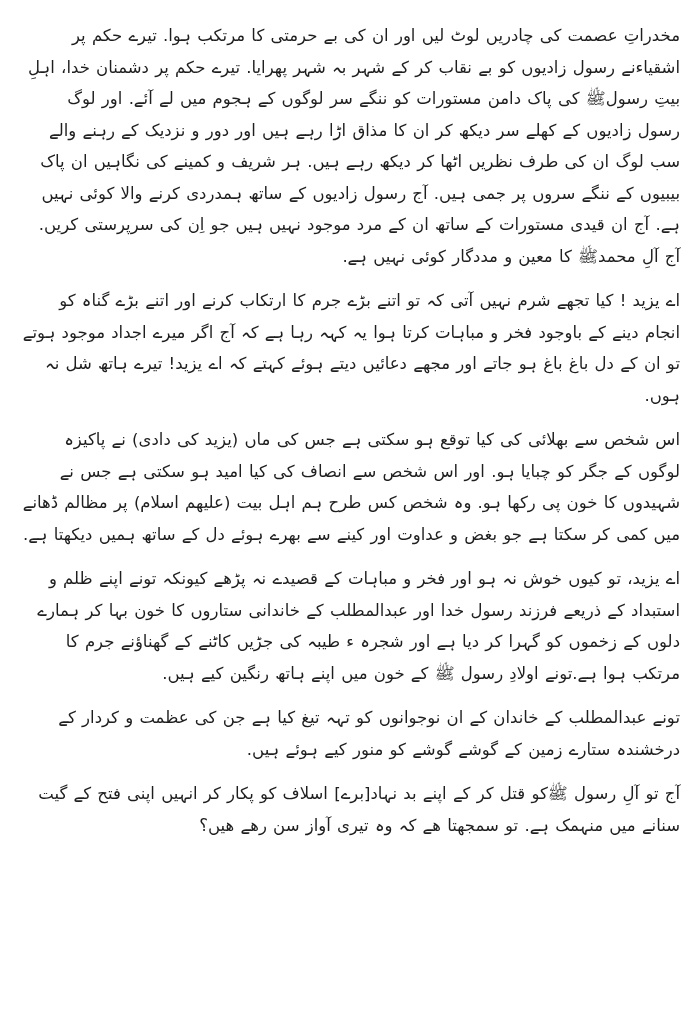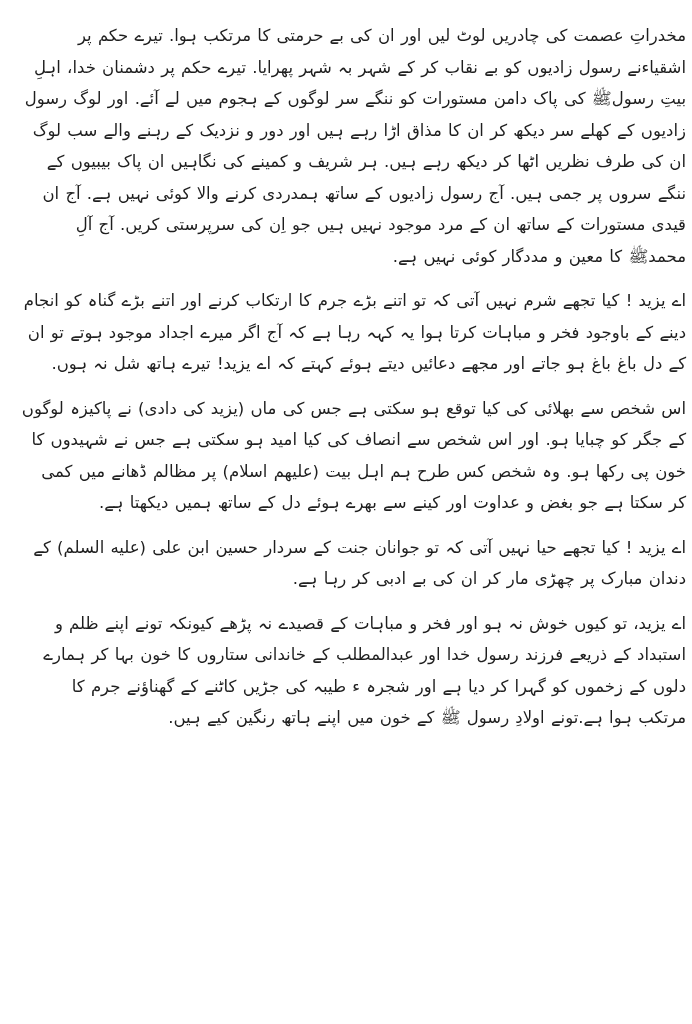--- a/index.html
+++ b/index.html
@@ -13,33 +13,34 @@
       font-family: "DejaVu Sans", "Liberation Sans", sans-serif;
       overflow: hidden;
     }
     .page {
       box-sizing: border-box;
       width: 692px;
       height: 1024px;
       direction: rtl;
       unicode-bidi: embed;
       text-align: right;
-      padding: 20px 6px 0 20px;
+      padding: 20px 12px 0 20px;
       color: #1e1e1e;
       font-size: 16.5px;
       line-height: 31.5px;
       overflow: hidden;
     }
     .page p {
       margin: 0 0 13px 0;
       word-spacing: 1px;
     }
   </style>
 </head>
 <body style="background: rgb(255, 255, 255);">
 
 <div class="page" style="color: rgb(30, 30, 30);">
   <p>مخدراتِ عصمت کی چادریں لوٹ لیں اور ان کی بے حرمتی کا مرتکب ہوا. تیرے حکم پر اشقیاءنے رسول زادیوں کو بے نقاب کر کے شہر بہ شہر پھرایا. تیرے حکم پر دشمنان خدا، اہلِ بیتِ رسولﷺ کی پاک دامن مستورات کو ننگے سر لوگوں کے ہجوم میں لے آئے. اور لوگ رسول زادیوں کے کھلے سر دیکھ کر ان کا مذاق اڑا رہے ہیں اور دور و نزدیک کے رہنے والے سب لوگ ان کی طرف نظریں اٹھا کر دیکھ رہے ہیں. ہر شریف و کمینے کی نگاہیں ان پاک بیبیوں کے ننگے سروں پر جمی ہیں. آج رسول زادیوں کے ساتھ ہمدردی کرنے والا کوئی نہیں ہے. آج ان قیدی مستورات کے ساتھ ان کے مرد موجود نہیں ہیں جو اِن کی سرپرستی کریں. آج آلِ محمدﷺ کا معین و مددگار کوئی نہیں ہے.</p>
   <p>اے یزید ! کیا تجھے شرم نہیں آتی کہ تو اتنے بڑے جرم کا ارتکاب کرنے اور اتنے بڑے گناہ کو انجام دینے کے باوجود فخر و مباہات کرتا ہوا یہ کہہ رہا ہے کہ آج اگر میرے اجداد موجود ہوتے تو ان کے دل باغ باغ ہو جاتے اور مجھے دعائیں دیتے ہوئے کہتے کہ اے یزید! تیرے ہاتھ شل نہ ہوں.</p>
   <p>اس شخص سے بھلائی کی کیا توقع ہو سکتی ہے جس کی ماں (یزید کی دادی) نے پاکیزہ لوگوں کے جگر کو چبایا ہو. اور اس شخص سے انصاف کی کیا امید ہو سکتی ہے جس نے شہیدوں کا خون پی رکھا ہو. وہ شخص کس طرح ہم اہل بیت (علیھم اسلام) پر مظالم ڈھانے میں کمی کر سکتا ہے جو بغض و عداوت اور کینے سے بھرے ہوئے دل کے ساتھ ہمیں دیکھتا ہے.</p>
-  <p>اے یزید ! کیا تجھے حیا نہیں آتی کہ تو جوانان جنت کے سردار حسین ابن علی (علیه السلم) کے دندان مبارک پر چھڑی مار کر ان کی بے ادبی کر رہا ہے.</p>
   <p>اے یزید، تو کیوں خوش نہ ہو اور فخر و مباہات کے قصیدے نہ پڑھے کیونکہ تونے اپنے ظلم و استبداد کے ذریعے فرزند رسول خدا اور عبدالمطلب کے خاندانی ستاروں کا خون بہا کر ہمارے دلوں کے زخموں کو گہرا کر دیا ہے اور شجرہ ء طیبہ کی جڑیں کاٹنے کے گھناؤنے جرم کا مرتکب ہوا ہے.تونے اولادِ رسول ﷺ کے خون میں اپنے ہاتھ رنگین کیے ہیں.</p>
+  <p>تونے عبدالمطلب کے خاندان کے ان نوجوانوں کو تہہ تیغ کیا ہے جن کی عظمت و کردار کے درخشندہ ستارے زمین کے گوشے گوشے کو منور کیے ہوئے ہیں.</p>
+  <p>آج تو آلِ رسول ﷺکو قتل کر کے اپنے بد نہاد[برے] اسلاف کو پکار کر انہیں اپنی فتح کے گیت سنانے میں منہمک ہے. تو سمجھتا ھے کہ وہ تیری آواز سن رھے ھیں؟</p>
 </div>
 
 </body></html>

